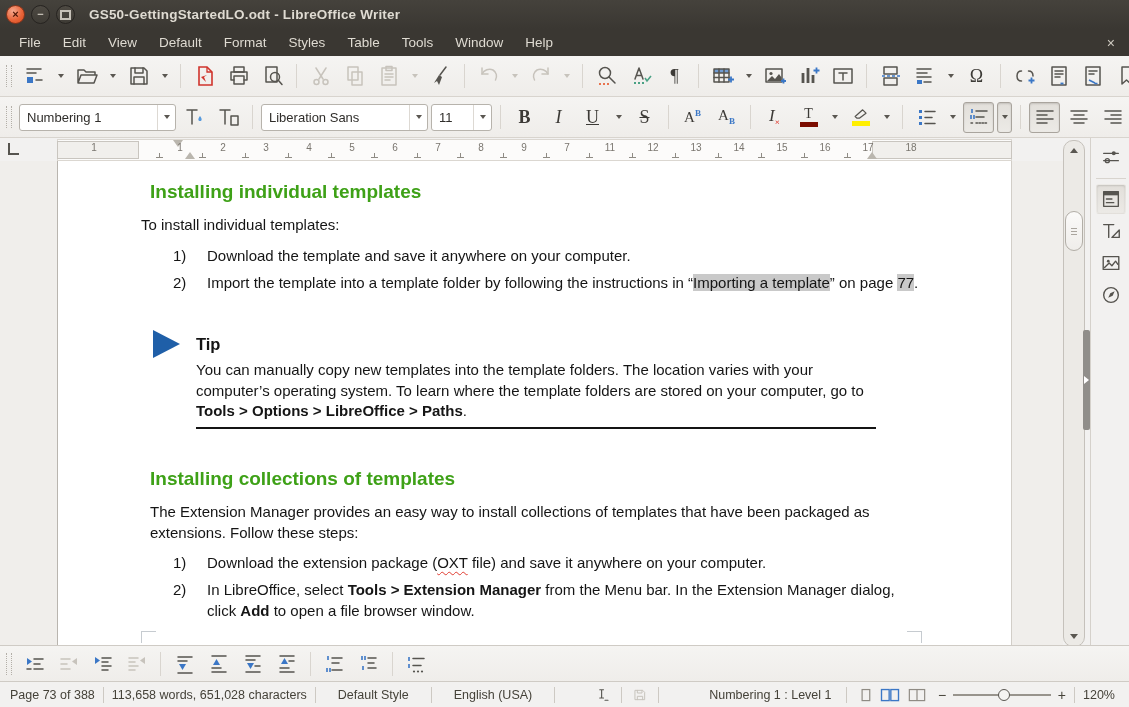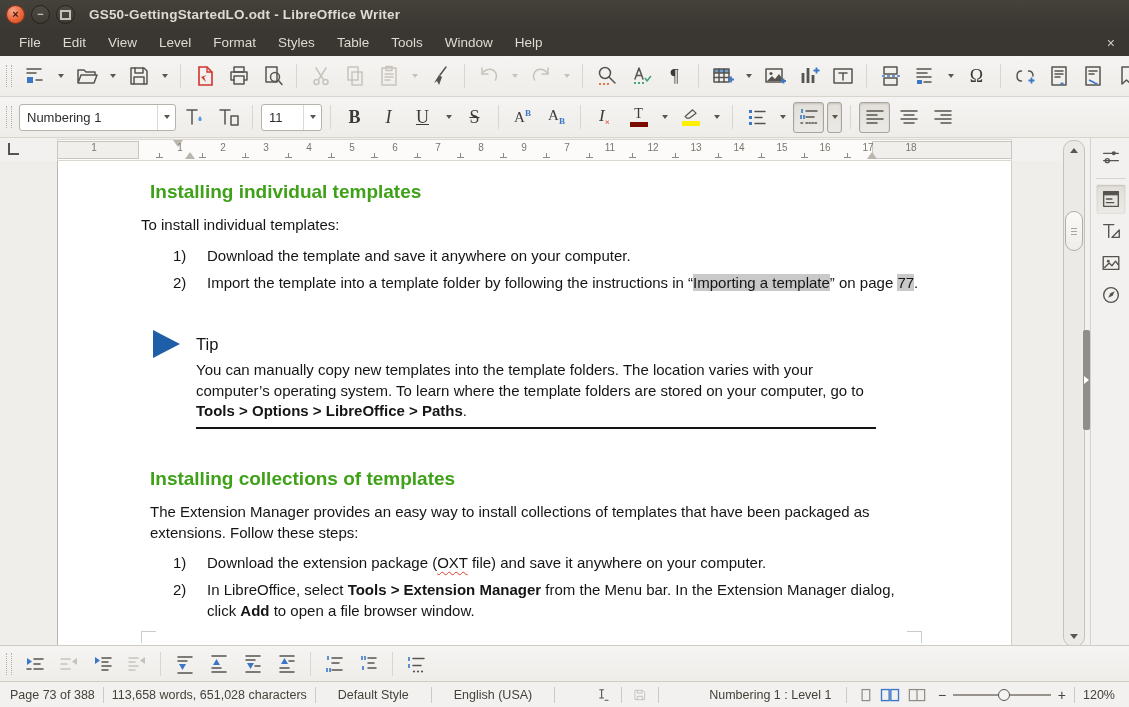--- a/index.html
+++ b/index.html
@@ -62,21 +62,21 @@
   .page .abs{position:absolute}
   .h1{left:92px;font-size:19px;font-weight:700;color:#3ea117}
   .bodytxt{font-size:15px;color:#151515;line-height:20.5px}
   .li .num{position:absolute;left:-34px}
   .b{font-weight:700}
   .field{background:#c9c9c9}
   .wavy{text-decoration:underline wavy #e03c31 1px;text-underline-offset:3px}
   .tip{position:absolute;left:95px;top:166px;width:726px}
   .tip-tri{position:absolute;left:0;top:3px;width:0;height:0;border-left:27px solid #1f5fa8;border-top:14px solid transparent;border-bottom:14px solid transparent}
   .tip-right{position:absolute;left:43px;top:0;width:680px;border-bottom:2.5px solid #141414;padding-bottom:5px}
-  .tip-label{font-size:16.5px;font-weight:400;color:#141414;padding-top:8px}
+  .tip-label{font-size:16.5px;font-weight:700;color:#141414;padding-top:8px}
   .tip-body{margin-top:6px}
   .corn{position:absolute;width:14px;height:11px}
   .corn.l{border-top:1px solid #c6cbd0;border-left:1px solid #c6cbd0}
   .corn.r{border-top:1px solid #c6cbd0;border-right:1px solid #c6cbd0}
 
   
   .vscroll{position:absolute;left:1063px;top:140px;width:20px;height:505px;background:#eceae6;border:1px solid #c5c1bb;border-radius:10px}
   .sarr{position:absolute;left:0;right:0;height:15px;display:flex;align-items:center;justify-content:center}
   .sarr.up{top:2px}.sarr.down{bottom:2px}
   .tri-up{width:0;height:0;border-left:4px solid transparent;border-right:4px solid transparent;border-bottom:5px solid #5a5751}
@@ -116,21 +116,21 @@
     <span class="wb dim">
         <span class="maxi"></span>
       </span>
     <span class="wtitle">GS50-GettingStartedLO.odt - LibreOffice Writer</span>
   </div>
 
   <div class="menubar">
     <span class="mi">File</span>
     <span class="mi">Edit</span>
     <span class="mi">View</span>
-    <span class="mi">Level</span>
+    <span class="mi">Default</span>
     <span class="mi">Format</span>
     <span class="mi">Styles</span>
     <span class="mi">Table</span>
     <span class="mi">Tools</span>
     <span class="mi">Window</span>
     <span class="mi">Help</span>
     <span class="mclose">×</span>
   </div>
 
   <div class="tbrow row1">
@@ -348,20 +348,26 @@
           <path d="M17 11c2.2 2.8 2.2 5 0 5s-2.2-2.2 0-5z" fill="#5599dd"></path>
         </svg>
       </span>
     <span class="btn">
         <svg viewBox="0 0 24 24">
           <path class="ic" d="M3 5h10M8 5v14"></path>
           <rect class="ic" x="14" y="11" width="7" height="9"></rect>
         </svg>
       </span>
     <span class="sep"></span>
+    <span class="combo" style="width:158px">
+      <span>Liberation Sans</span>
+      <span class="cbtn">
+          <i class="car"></i>
+        </span>
+    </span>
     <span class="combo" style="width:52px">
       <span>11</span>
       <span class="cbtn">
           <i class="car"></i>
         </span>
     </span>
     <span class="sep"></span>
     <span class="btn">
         <span class="fmt" style="font-weight:700">B</span>
       </span>

